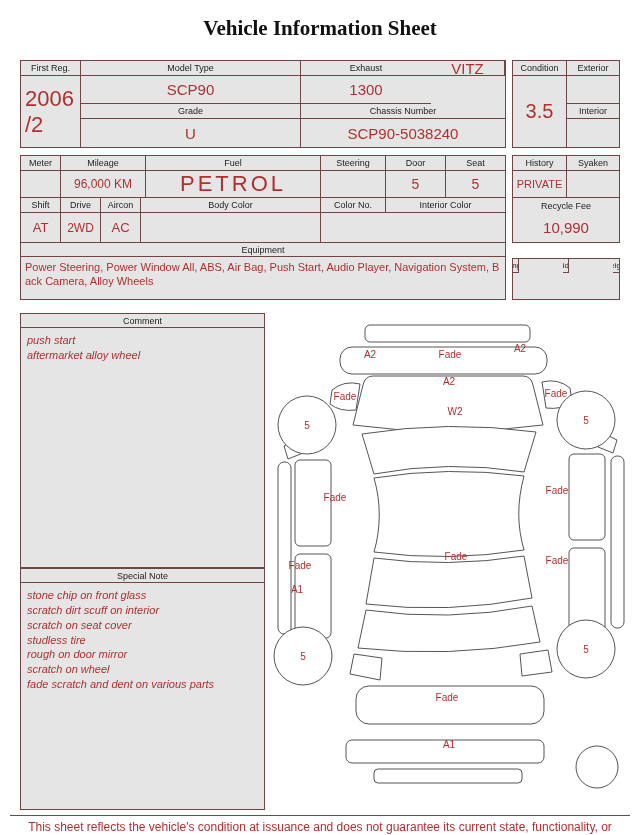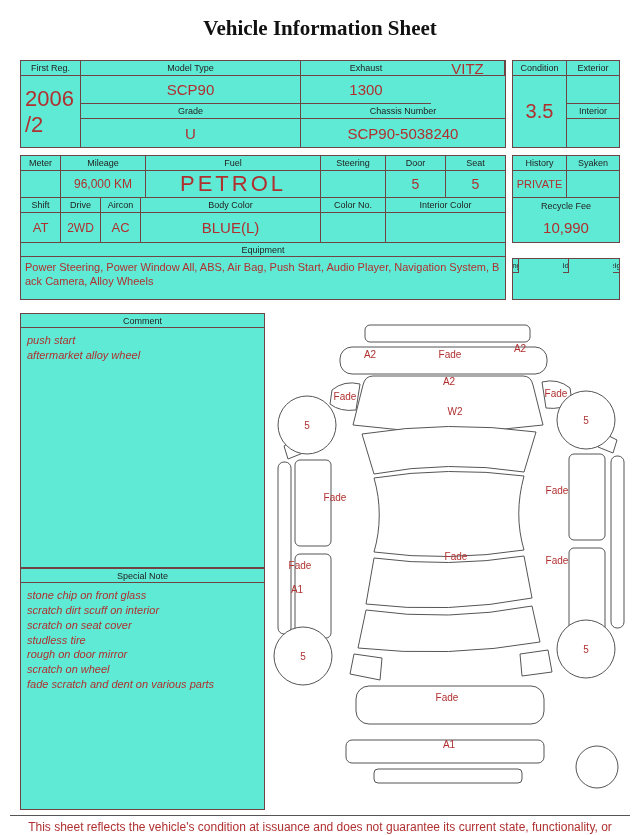--- a/index.html
+++ b/index.html
@@ -2,21 +2,21 @@
 <html><head>
 <meta charset="utf-8">
 <style>
   :root { --bc:#6e4444; --red:#b03030; }
   * { margin:0; padding:0; box-sizing:border-box; }
   html,body { background:#fff; }
   body { font-family:"Liberation Sans", sans-serif; color:#222; }
   .page { position:relative; width:640px; height:835px; background:#fff; overflow:hidden; }
   .title { position:absolute; top:16px; left:0; width:100%; text-align:center;
            font-family:"Liberation Serif", serif; font-size:21px; font-weight:bold; color:#111; }
-  .block { position:absolute; border:1px solid var(--bc); background:#5eead4; }
+  .block { position:absolute; border:1px solid var(--bc); background:#e5e5e5; }
   .grid { display:grid; width:100%; height:100%; }
   .cell { border-right:1px solid var(--bc); border-bottom:1px solid var(--bc);
           display:flex; align-items:center; justify-content:center; overflow:hidden; text-align:center; }
   .cell.lc { border-right:none; }
   .cell.lr { border-bottom:none; }
   .hdr { font-size:9px; color:#222; }
   .val { color:var(--red); }
   .fs8{font-size:8px}.fs11{font-size:11px}.fs12{font-size:12px}
   .fs13{font-size:13px}.fs14{font-size:14px}.fs15{font-size:15px}.fs16{font-size:22px}.fs20{font-size:20px}
   .left { justify-content:flex-start; text-align:left; padding-left:4px; }
@@ -101,21 +101,20 @@
     <div class="grid" style="grid-template-columns:40px 40px 40px 180px 65px 1fr; grid-template-rows:15px 1fr;">
       <div class="cell hdr">Shift</div>
       <div class="cell hdr">Drive</div>
       <div class="cell hdr">Aircon</div>
       <div class="cell hdr">Body Color</div>
       <div class="cell hdr">Color No.</div>
       <div class="cell hdr lc">Interior Color</div>
       <div class="cell val fs13 lr">AT</div>
       <div class="cell val fs12 lr">2WD</div>
       <div class="cell val fs13 lr">AC</div>
-      <div class="cell val fs15 lr">BLUE(L)</div>
       <div class="cell val fs13 lr"></div>
       <div class="cell val fs13 lc lr"></div>
     </div>
   </div>
 
   <div class="block" style="left:512px;top:197px;width:108px;height:46px;">
     <div class="stack">
       <div class="strip-hdr nob">Recycle Fee</div>
       <div class="center-fill val fs15">10,990</div>
     </div>

